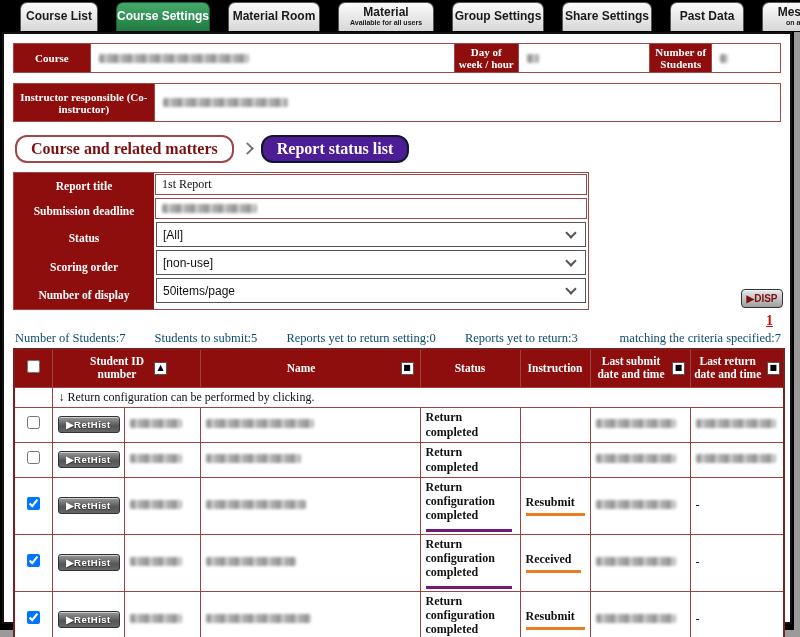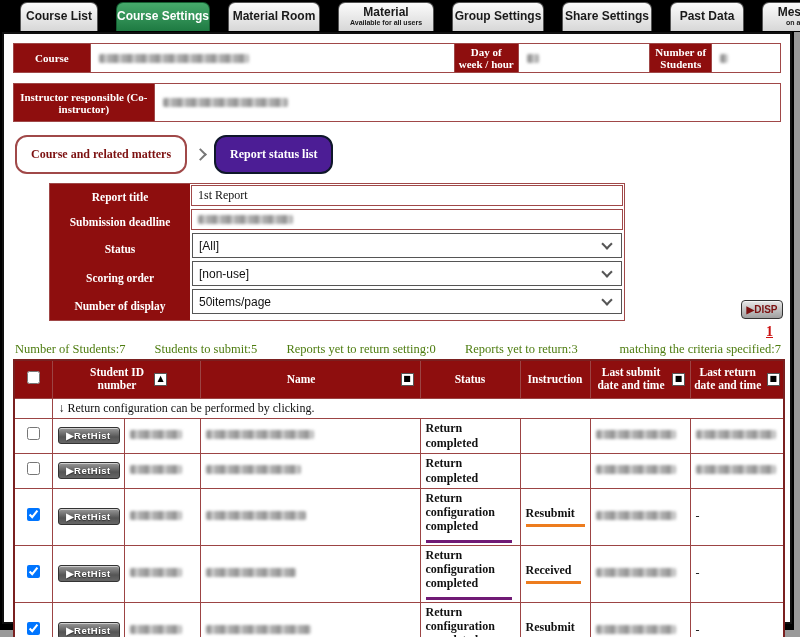--- a/index.html
+++ b/index.html
@@ -34,29 +34,29 @@
   .valcell { background:#fff; justify-content:flex-start !important; padding-left:8px; }
   .r2 { margin-top:10px; }
   .r2 .cell { min-height:39px; }
 
   .redact { display:inline-block; height:9px; border-radius:2px;
             background:repeating-linear-gradient(90deg,#989898 0 5px,#c8c8c8 5px 9px,#aaa 9px 14px);
             filter:blur(1.6px); }
 
   
   .breadcrumb { display:flex; align-items:center; margin:13px 0 9px 2px; gap:9px; }
-  .pill { border-radius:12px; font-size:12px; font-weight:bold; padding:10px 14px; }
+  .pill { border-radius:12px; font-size:16px; font-weight:bold; padding:3px 14px; }
   .pill.light { background:#fff; border:2px solid #a04848; color:#7c1010; }
   .pill.dark  { background:#4c1d95; border:2px solid #0f172a; color:#fff;font-family:Liberation Serif, serif; }
   .bc-chevron { width:9px; height:9px; border-top:2px solid #777; border-right:2px solid #777;
                 transform:rotate(45deg); margin-top:-1px; }
 
   
   .form-wrap { position:relative; width:770px; }
-  .form { display:flex; width:576px; border:1px solid #a04848;margin-left:36px; }
+  .form { display:flex; width:576px; border:1px solid #a04848; }
   .flabels { width:140px; background:#8e0e0e; display:flex; flex-direction:column; }
   .flabel { color:#fff; font-weight:bold; font-size:11.5px; display:flex; align-items:center; justify-content:center; }
   .fl-sm { height:25px; } .fl-md { height:29px; } .fl-last { height:28px; }
   .fvalues { flex:1; display:flex; flex-direction:column; padding:1px 1px; gap:3px; }
   .fval { border:1px solid #a04848; background:#fff; display:flex; align-items:center;
           padding:0 6px; font-size:12px; color:#111; }
   .fv-sm { height:21px; } .fv-md { height:25px; }
   .fake-select { font-family:"Liberation Sans", sans-serif; justify-content:space-between;
                  border:1px solid #555; margin:0 1px; cursor:pointer; }
   .sel-chev { width:8px; height:8px; border-right:2px solid #555; border-bottom:2px solid #555;
@@ -68,21 +68,21 @@
           border:1px solid #333; border-radius:4px; box-shadow:inset 0 1px 0 rgba(255,255,255,.55);
           text-shadow:0 1px 1px rgba(0,0,0,.5); cursor:pointer; white-space:nowrap; }
   .disp-btn { position:absolute; right:0; bottom:2px; height:19px; width:42px; font-size:10px; color:#7c1010;
               text-shadow:none; background:linear-gradient(#e8e8e8,#9f9f9f); }
 
   
   .pag { text-align:right; padding-right:8px; font-size:14px; font-weight:bold; }
   .pag a { color:#cc1111; text-decoration:underline; cursor:pointer; }
   .pag-top { margin-top:3px; height:17px; }
   .pag-bottom { height:17px; margin-top:1px; }
-  .stats { display:flex; justify-content:space-between; align-items:flex-end; font-size:12.5px; color:#4d7c0f;
+  .stats { display:flex; justify-content:space-between; align-items:flex-end; font-size:12.5px; color:#0c4a6e;
            margin:1px 0 2px 2px; }
   .stats .sitem { margin-right:26px; }
 
   
   table.main { border-collapse:collapse; width:770px; border:2px solid #7a2020; table-layout:fixed; }
   table.main td, table.main th { border:1px solid #9c4444; }
   thead th { background:#8e0e0e; color:#fff; font-size:11.5px; font-weight:bold; line-height:13px;
              border:1px solid #fff; border-top:1px solid #8e0e0e; height:38px; padding:2px; }
   .hwrap { display:flex; align-items:center; justify-content:center; gap:5px; }
   .sorticon { width:13px; height:13px; background:#fff; border:1px solid #555; display:inline-flex;

